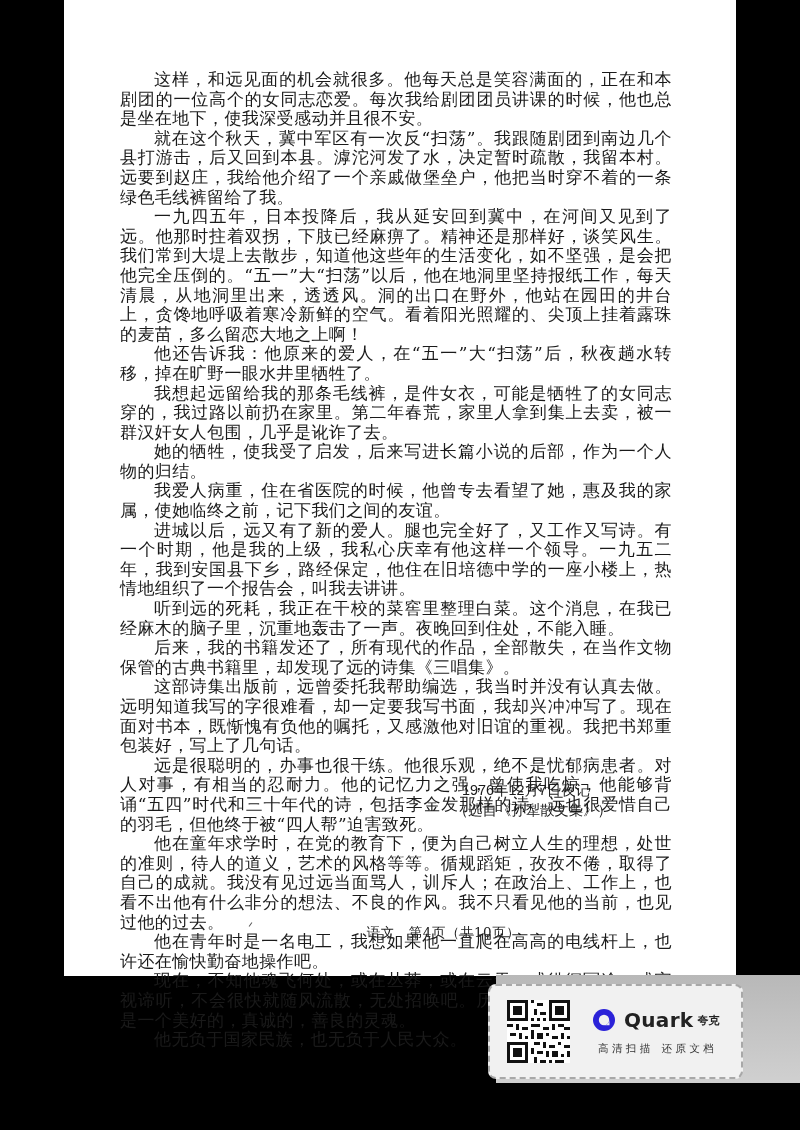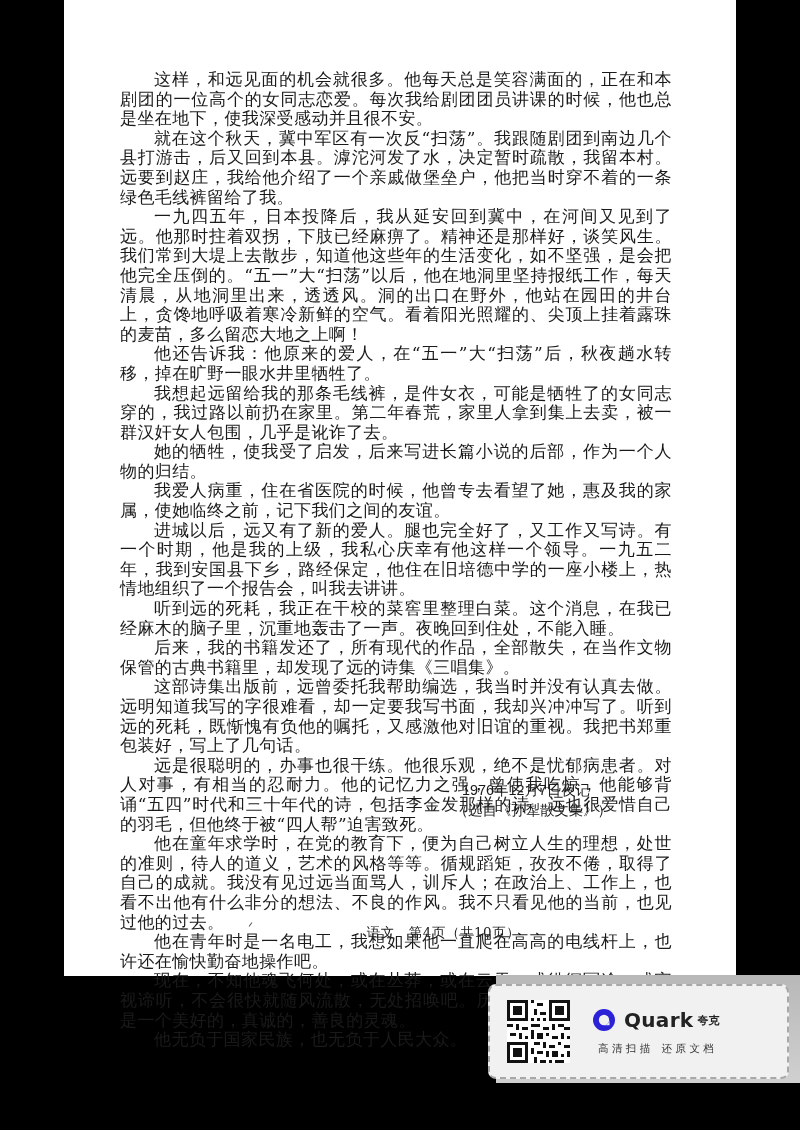--- a/index.html
+++ b/index.html
@@ -81,21 +81,21 @@
       left: 496px;
       top: 975px;
       width: 304px;
       height: 108px;
       background: linear-gradient(#b8b8b8, #d0d0d0);
     }
     .badge {
       position: absolute;
       left: 488px;
       top: 984px;
-      width: 301px;
+      width: 255px;
       height: 95px;
       background: #f1f1f1;
       border: 2px dashed #a8a8a8;
       box-sizing: border-box;
       border-radius: 8px;
       text-align: center;
     }
     .qr {
       position: absolute;
       left: 17px;
@@ -151,21 +151,21 @@
     <p>这样，和远见面的机会就很多。他每天总是笑容满面的，正在和本剧团的一位高个的女同志恋爱。每次我给剧团团员讲课的时候，他也总是坐在地下，使我深受感动并且很不安。</p>
     <p>就在这个秋天，冀中军区有一次反“扫荡”。我跟随剧团到南边几个县打游击，后又回到本县。滹沱河发了水，决定暂时疏散，我留本村。远要到赵庄，我给他介绍了一个亲戚做堡垒户，他把当时穿不着的一条绿色毛线裤留给了我。</p>
     <p>一九四五年，日本投降后，我从延安回到冀中，在河间又见到了远。他那时拄着双拐，下肢已经麻痹了。精神还是那样好，谈笑风生。我们常到大堤上去散步，知道他这些年的生活变化，如不坚强，是会把他完全压倒的。“五一”大“扫荡”以后，他在地洞里坚持报纸工作，每天清晨，从地洞里出来，透透风。洞的出口在野外，他站在园田的井台上，贪馋地呼吸着寒冷新鲜的空气。看着阳光照耀的、尖顶上挂着露珠的麦苗，多么留恋大地之上啊！</p>
     <p>他还告诉我：他原来的爱人，在“五一”大“扫荡”后，秋夜趟水转移，掉在旷野一眼水井里牺牲了。</p>
     <p>我想起远留给我的那条毛线裤，是件女衣，可能是牺牲了的女同志穿的，我过路以前扔在家里。第二年春荒，家里人拿到集上去卖，被一群汉奸女人包围，几乎是讹诈了去。</p>
     <p>她的牺牲，使我受了启发，后来写进长篇小说的后部，作为一个人物的归结。</p>
     <p>我爱人病重，住在省医院的时候，他曾专去看望了她，惠及我的家属，使她临终之前，记下我们之间的友谊。</p>
     <p>进城以后，远又有了新的爱人。腿也完全好了，又工作又写诗。有一个时期，他是我的上级，我私心庆幸有他这样一个领导。一九五二年，我到安国县下乡，路经保定，他住在旧培德中学的一座小楼上，热情地组织了一个报告会，叫我去讲讲。</p>
     <p>听到远的死耗，我正在干校的菜窖里整理白菜。这个消息，在我已经麻木的脑子里，沉重地轰击了一声。夜晚回到住处，不能入睡。</p>
     <p>后来，我的书籍发还了，所有现代的作品，全部散失，在当作文物保管的古典书籍里，却发现了远的诗集《三唱集》。</p>
-    <p>这部诗集出版前，远曾委托我帮助编选，我当时并没有认真去做。远明知道我写的字很难看，却一定要我写书面，我却兴冲冲写了。听到远的死耗，既惭愧有负他的嘱托，又感激他对旧谊的重视。我把书郑重包装好，写上了几句话。</p>
+    <p>这部诗集出版前，远曾委托我帮助编选，我当时并没有认真去做。远明知道我写的字很难看，却一定要我写书面，我却兴冲冲写了。现在面对书本，既惭愧有负他的嘱托，又感激他对旧谊的重视。我把书郑重包装好，写上了几句话。</p>
     <p>远是很聪明的，办事也很干练。他很乐观，绝不是忧郁病患者。对人对事，有相当的忍耐力。他的记忆力之强，曾使我吃惊，他能够背诵“五四”时代和三十年代的诗，包括李金发那样的诗。远也很爱惜自己的羽毛，但他终于被“四人帮”迫害致死。</p>
     <p>他在童年求学时，在党的教育下，便为自己树立人生的理想，处世的准则，待人的道义，艺术的风格等等。循规蹈矩，孜孜不倦，取得了自己的成就。我没有见过远当面骂人，训斥人；在政治上、工作上，也看不出他有什么非分的想法、不良的作风。我不只看见他的当前，也见过他的过去。</p>
     <p>他在青年时是一名电工，我想如果他一直爬在高高的电线杆上，也许还在愉快勤奋地操作吧。</p>
     <p>现在，不知他魂飞何处，或在丛莽，或在云天，或徘徊冥途，或审视谛听，不会很快就随风流散，无处招唤吧。历史和事实都会证明：这是一个美好的，真诚的，善良的灵魂。</p>
     <p>他无负于国家民族，也无负于人民大众。</p>
   </div>
 
   <div class="signature">
     <span class="date">1976年12月7日夜记</span>
     <span class="source">（选自《孙犁散文集》）</span>

